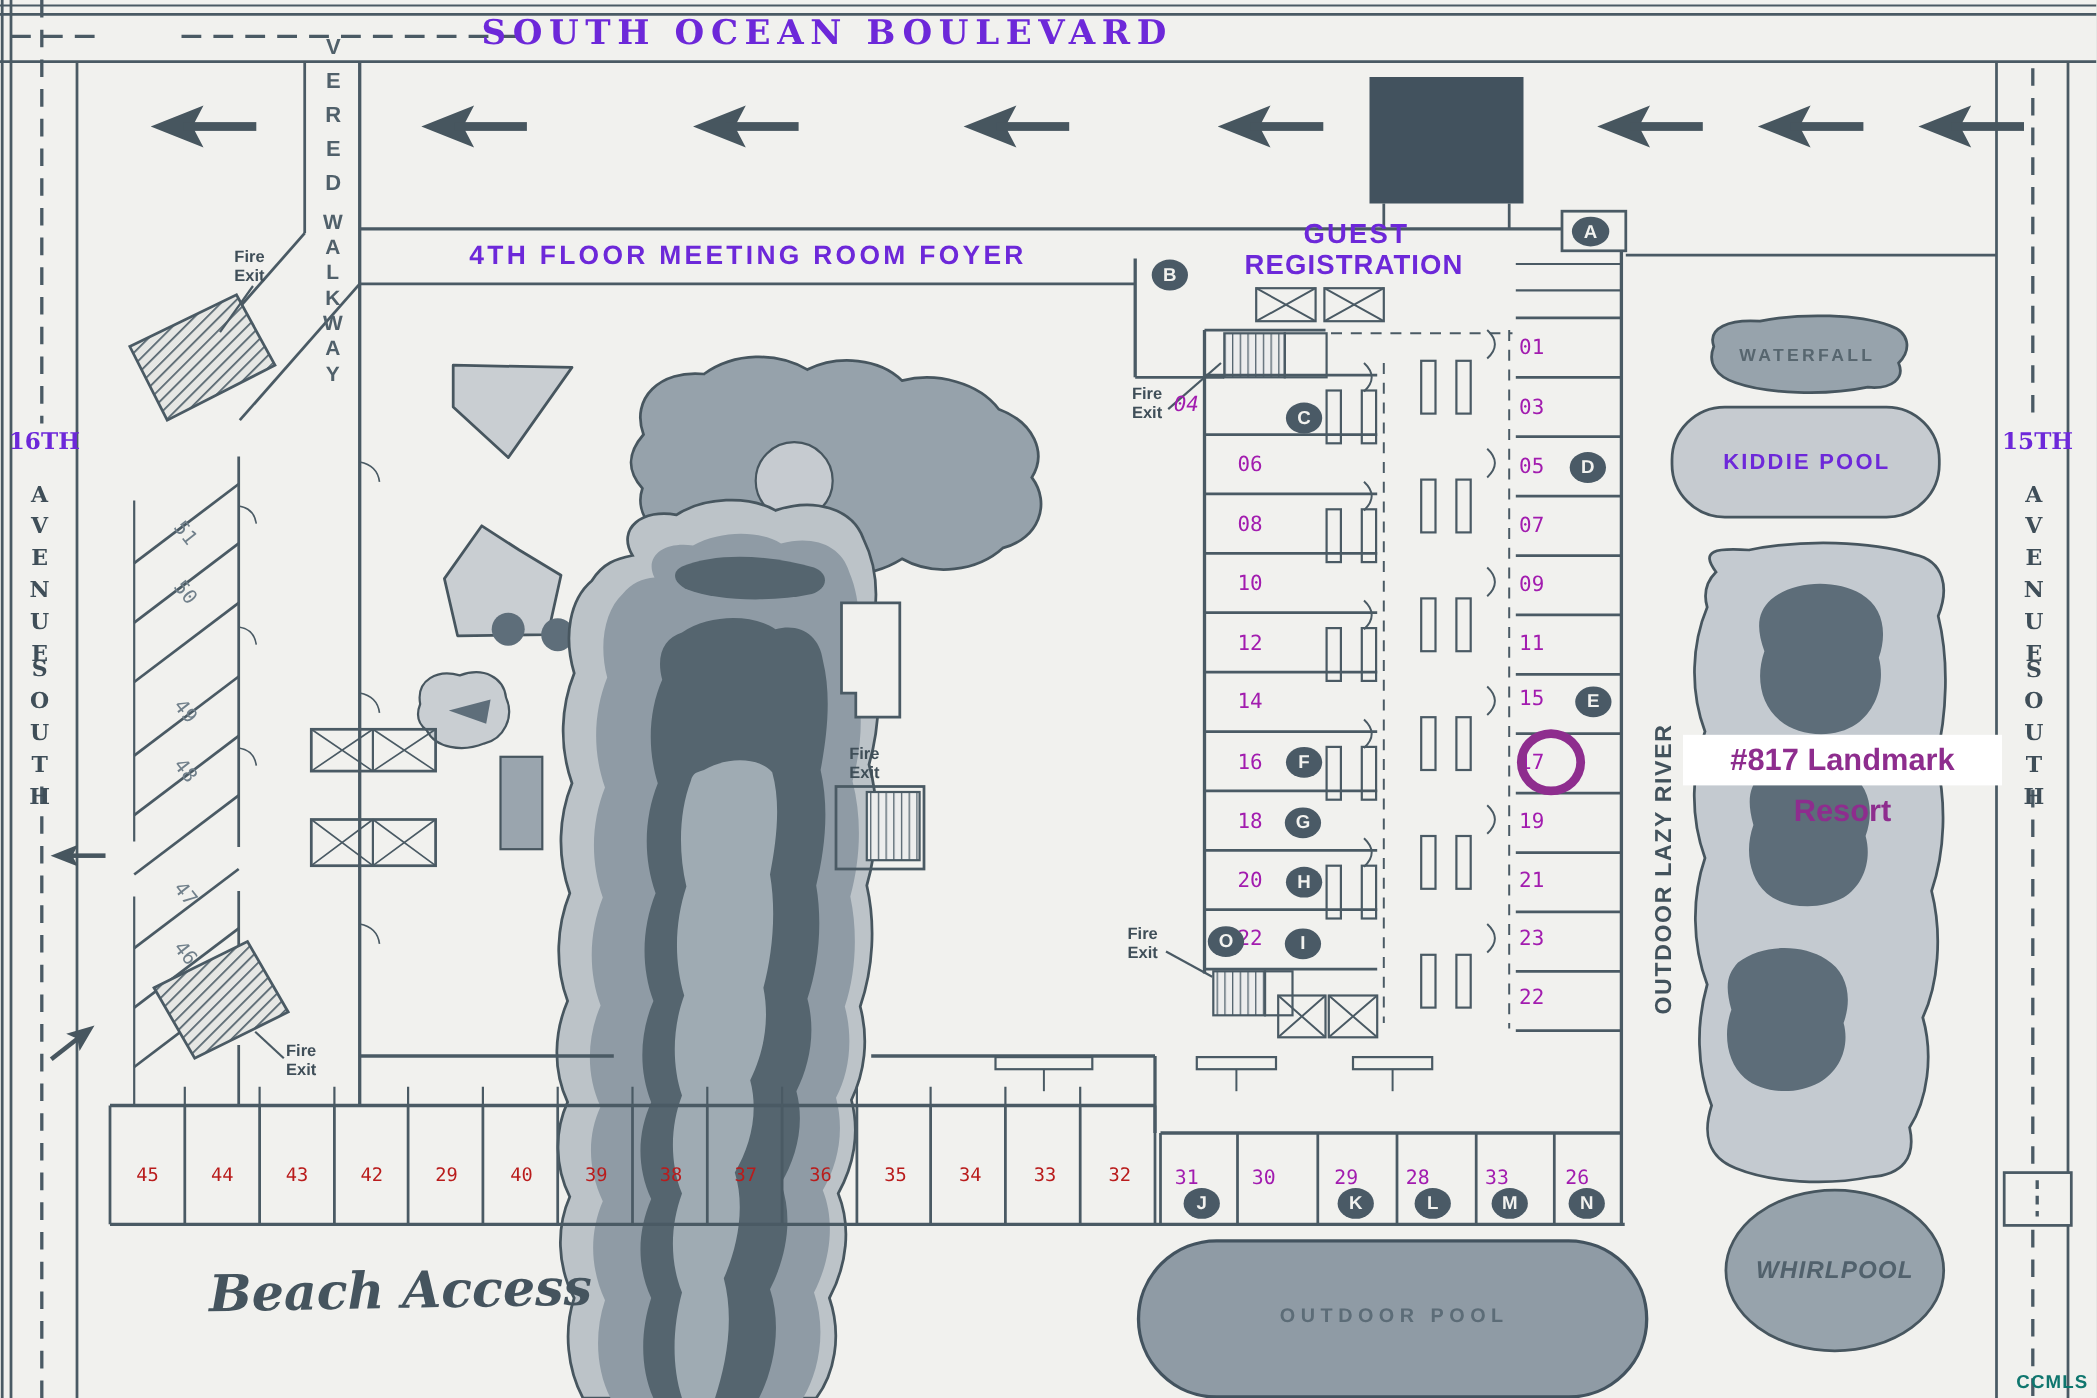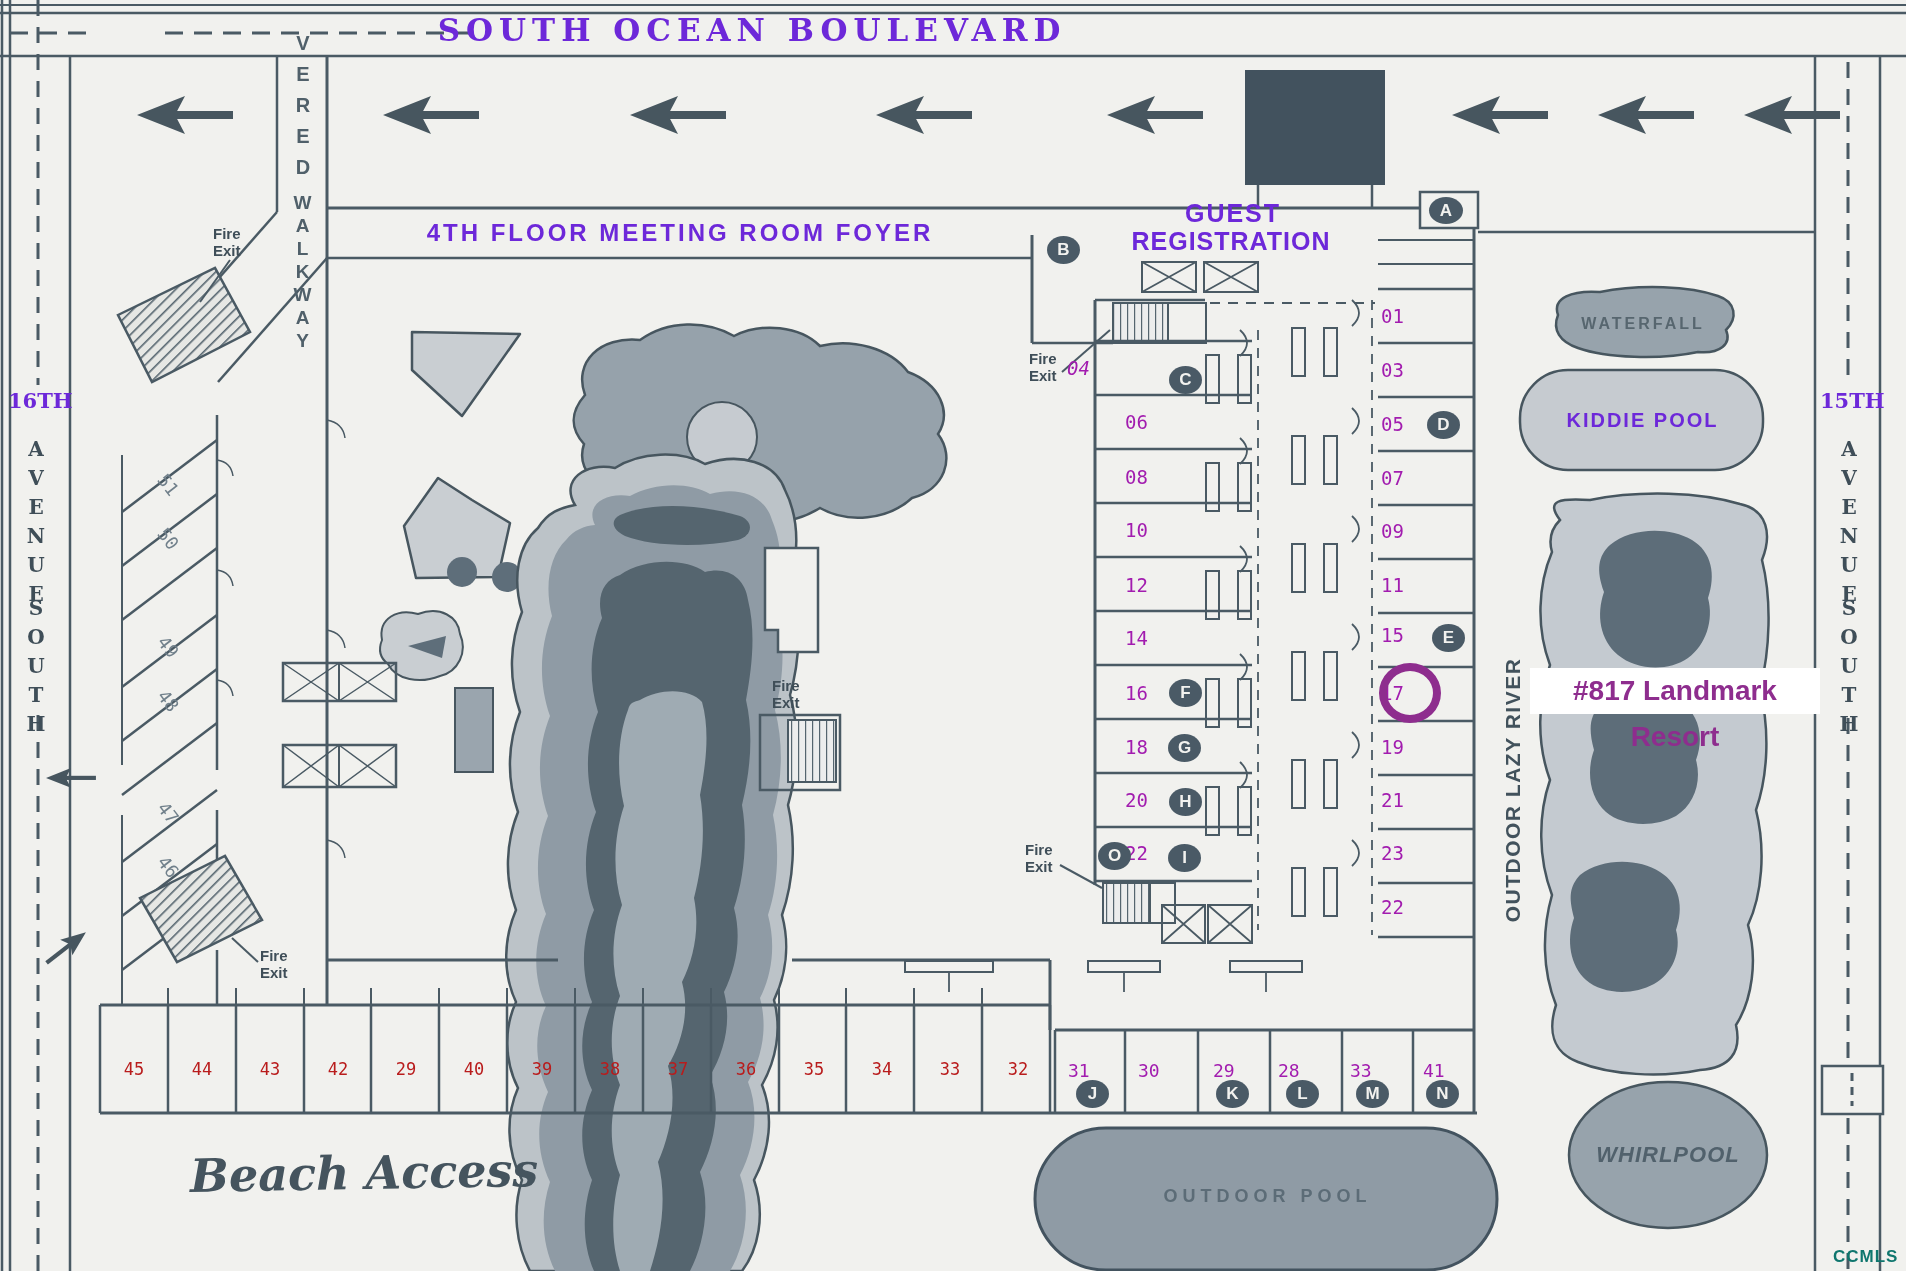--- a/index.html
+++ b/index.html
@@ -386,21 +386,21 @@
 
   <div class="highlight-circle" style="left:1379px; top:663px;"></div>
 
   <div class="annotation" style="left:1530px; top:668px;">#817 Landmark Resort</div>
 
   <div class="rnum" style="left:1068px; top:1059px; font-size:18px;">31</div>
   <div class="rnum" style="left:1138px; top:1059px; font-size:18px;">30</div>
   <div class="rnum" style="left:1213px; top:1059px; font-size:18px;">29</div>
   <div class="rnum" style="left:1278px; top:1059px; font-size:18px;">28</div>
   <div class="rnum" style="left:1350px; top:1059px; font-size:18px;">33</div>
-  <div class="rnum" style="left:1423px; top:1059px; font-size:18px;">41</div>
+  <div class="rnum" style="left:1423px; top:1059px; font-size:18px;">26</div>
 
   <div class="bnum" style="left:114px; top:1058px;">45</div>
   <div class="bnum" style="left:182px; top:1058px;">44</div>
   <div class="bnum" style="left:250px; top:1058px;">43</div>
   <div class="bnum" style="left:318px; top:1058px;">42</div>
   <div class="bnum" style="left:386px; top:1058px;">29</div>
   <div class="bnum" style="left:454px; top:1058px;">40</div>
   <div class="bnum" style="left:522px; top:1058px;">39</div>
   <div class="bnum" style="left:590px; top:1058px;">38</div>
   <div class="bnum" style="left:658px; top:1058px;">37</div>

